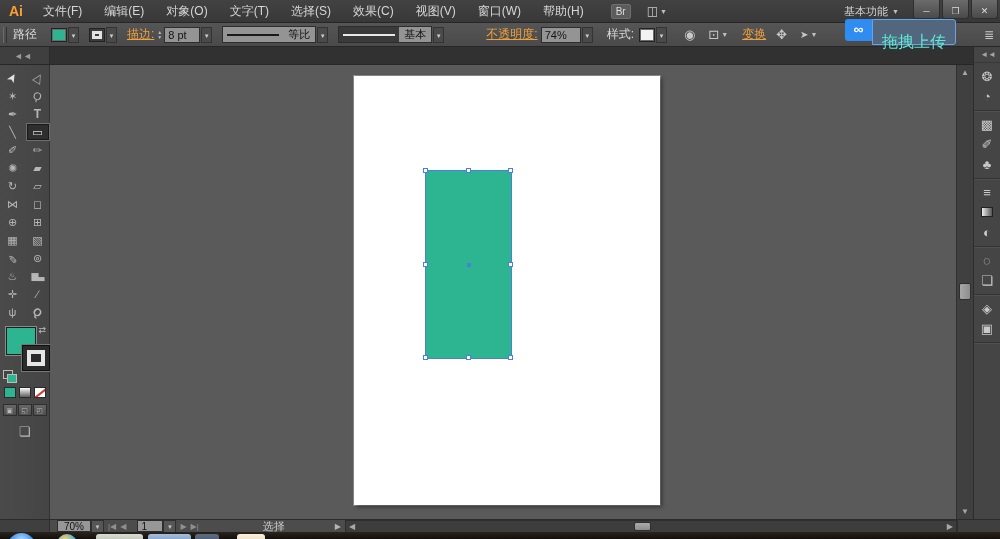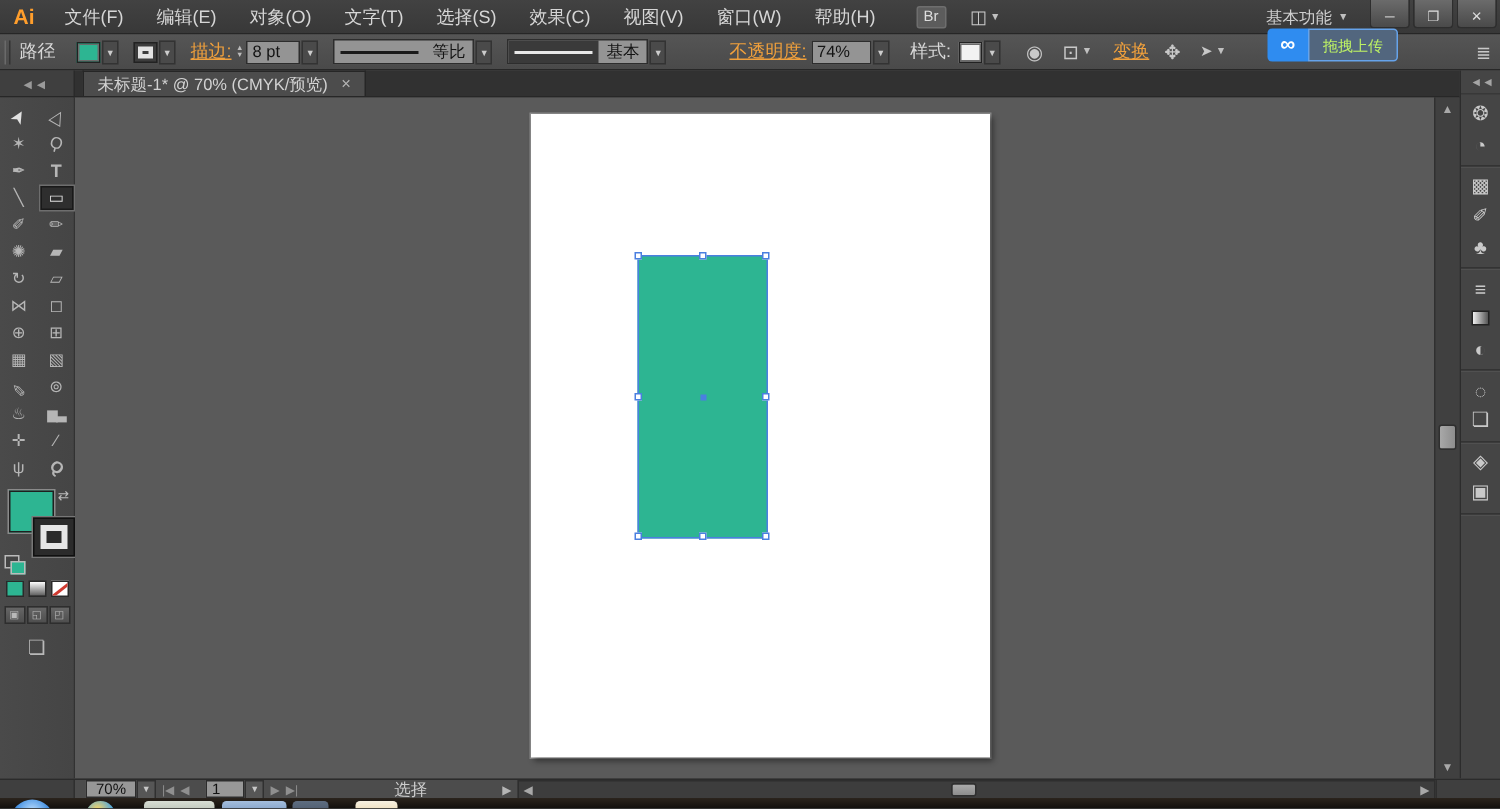--- a/index.html
+++ b/index.html
@@ -52,22 +52,22 @@
   .combo.brush .line { border-top:2px solid #e8e8e8; margin:0; }
   .combo .combo-label { color:#141414; padding:0 5px; font-size:11px; white-space:nowrap; }
   .cb-sep { width:14px; }
   .cb-icon { color:#c8c8c8; font-size:13px; margin:0 7px; }
   .cb-icon-dd { display:flex; align-items:center; margin:0 6px; color:#c8c8c8; font-size:13px; gap:2px; }
   .cb-right { margin-left:auto; margin-right:6px; color:#c8c8c8; font-size:12px; }
   
   .upload-widget { position:absolute; left:845px; top:19px; height:22px; display:flex; z-index:60; }
   .uw-icon { width:27px; border-radius:3px 0 0 3px; color:#fff; font-weight:bold; font-size:14px;
     text-align:center; line-height:21px; }
-  .uw-btn { padding:2px 9px; background:#52667e; border:1px solid #66a3ea; color:#bef264;
-    border-radius:0 3px 3px 0; font-size:10px; line-height:20px; }
+  .uw-btn { padding:12px 9px; background:#52667e; border:1px solid #66a3ea; color:#5eead4;
+    border-radius:0 3px 3px 0; font-size:16px; line-height:20px; }
   
   .tabrow { position:absolute; left:0; top:47px; width:1000px; height:18px; background:#313131;
     border-bottom:1px solid #272727; display:flex; align-items:stretch; }
   .panel-corner { width:50px; background:#3f3f3f; border-right:1px solid #2a2a2a;
     color:#9a9a9a; font-size:9px; line-height:18px; padding-left:14px; }
   .doc-tab { margin-left:5px; background:#4c4c4c; border:1px solid #262626; border-bottom:none;
     color:#d2d2d2; font-size:11px; display:flex; align-items:center; gap:9px; padding:0 9px; }
   .tab-close { color:#b5b5b5; font-size:11px; }
   
   .toolbar { position:absolute; left:0; top:65px; width:50px; height:454px;
@@ -240,24 +240,20 @@
     <span class="cb-right" data-name="control-panel-menu-icon">≣</span>
   </div>
 
   <div class="upload-widget" data-name="cloud-upload-widget">
     <span class="uw-icon" id="uw-icon" data-name="cloud-logo-icon" style="background: rgb(47, 140, 240);">∞</span>
     <span class="uw-btn" data-name="drag-upload-button">拖拽上传</span>
   </div>
 
   <div class="tabrow" data-name="document-tab-bar">
     <span class="panel-corner" data-name="tools-panel-collapse">◄◄</span>
-    <span class="doc-tab" data-name="document-tab">
-      <span data-name="document-title">未标题-1* @ 70% (CMYK/预览)</span>
-      <span class="tab-close" data-name="close-tab-icon">×</span>
-    </span>
   </div>
 
   <div class="toolbar" data-name="tools-panel">
     <div class="tools" id="tools-grid" data-name="tools-grid">
         <div data-name="selection-tool" class="tool">
           <span data-name="selection-icon" class="g">➤</span>
         </div>
         <div data-name="direct-selection-tool" class="tool">
           <span data-name="direct-selection-icon" class="g">▷</span>
         </div>

